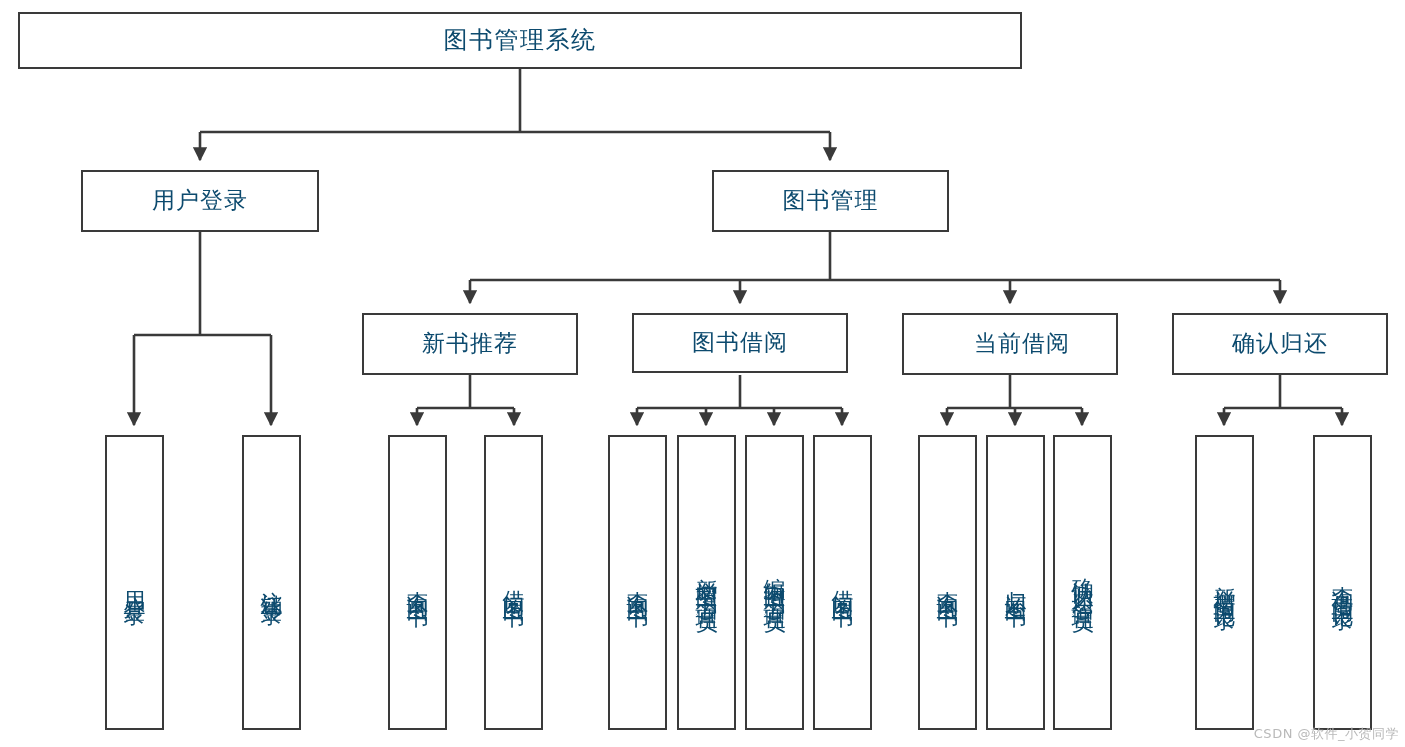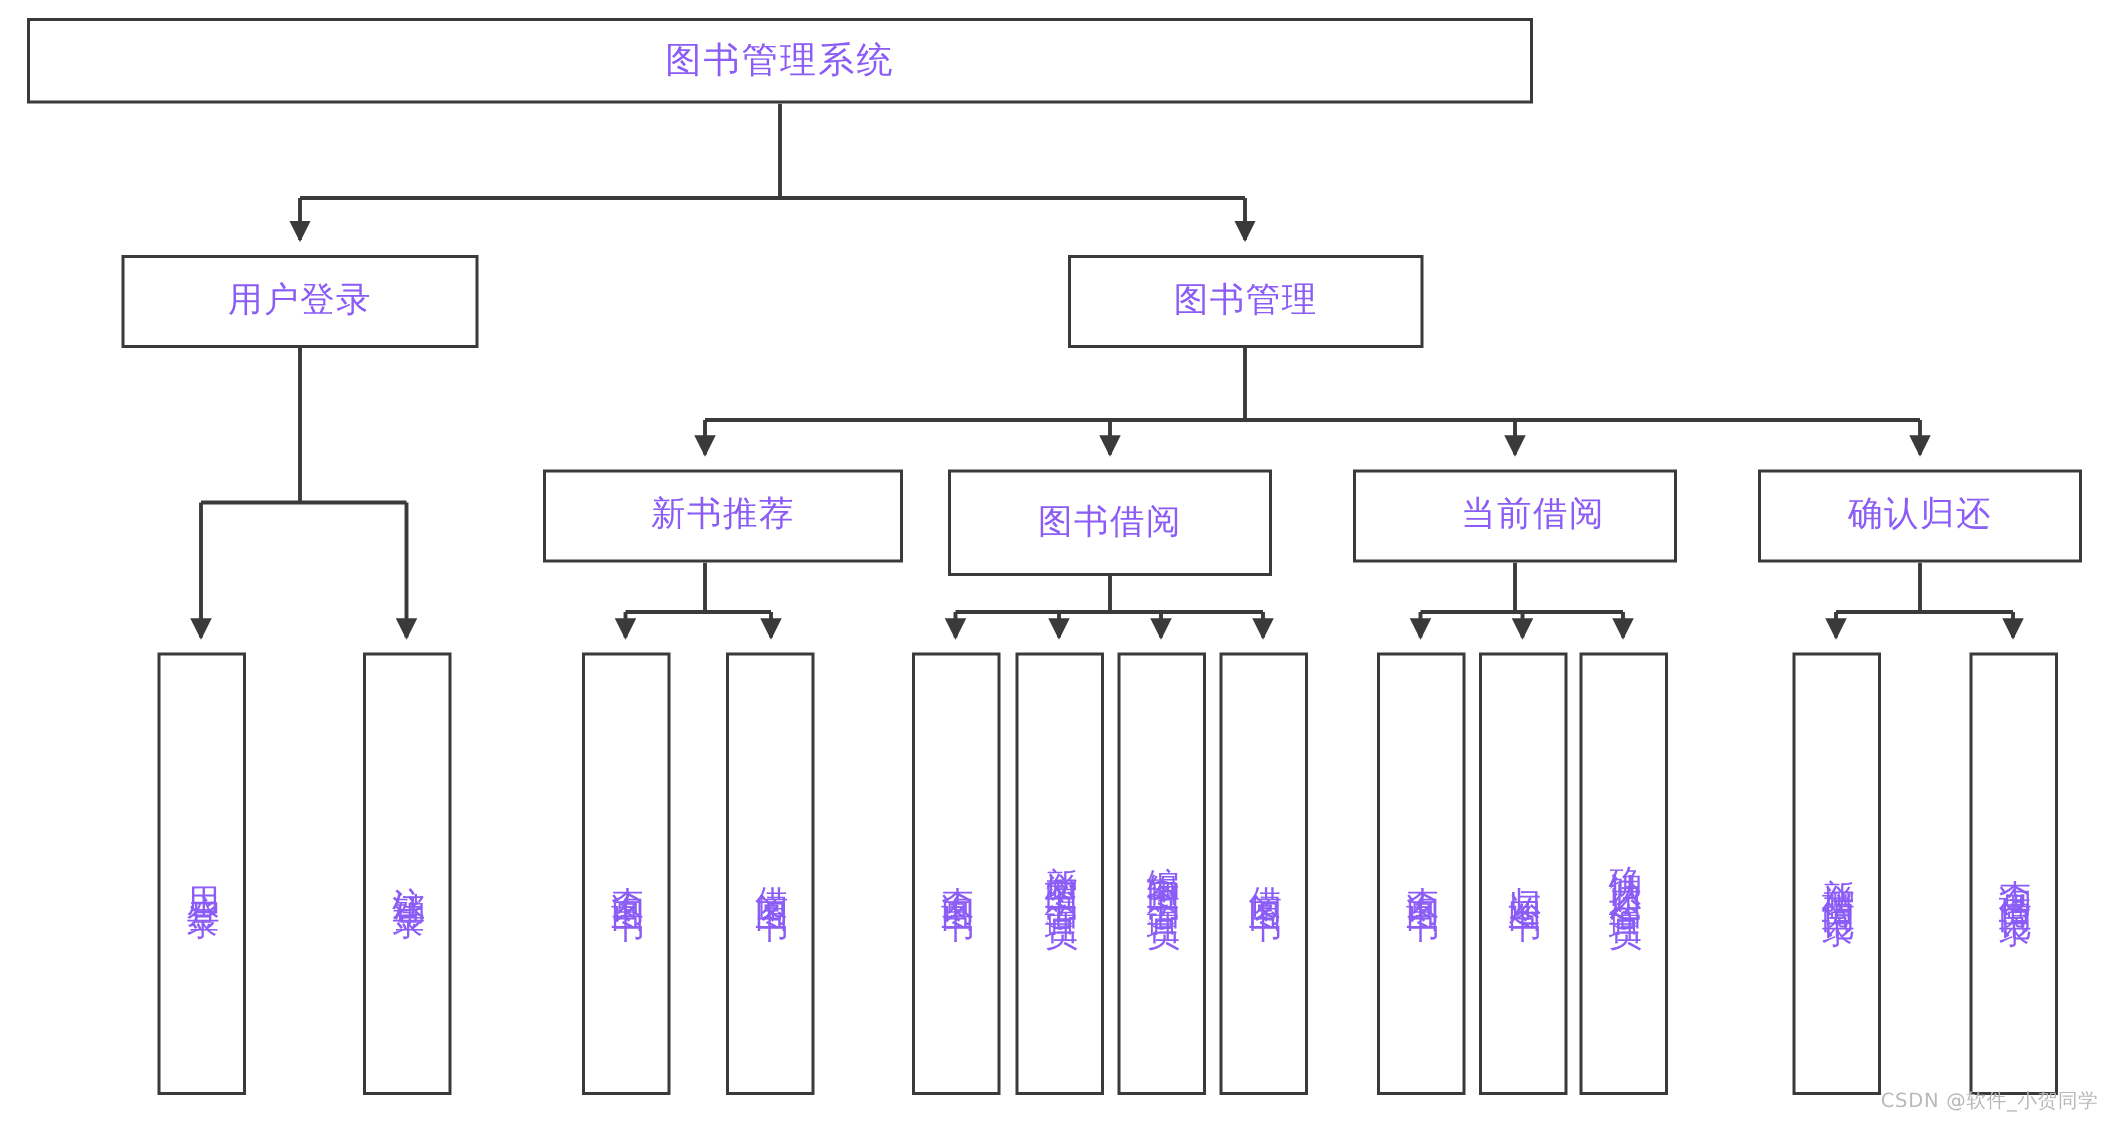--- a/index.html
+++ b/index.html
@@ -27,21 +27,21 @@
     pointer-events: none;
   }
   .node {
     position: absolute;
     box-sizing: border-box;
     background: #ffffff;
     border: 2px solid #3a3a3a;
     display: flex;
     align-items: center;
     justify-content: center;
-    color: #8b5cf6;
+    color: #0c4a6e;
   }
   .node .label {
     display: block;
     text-align: center;
     line-height: 1.18;
     white-space: nowrap;
   }
   
   .node.horiz .label {
     font-size: 23px;
@@ -135,24 +135,24 @@
     <span class="label">图书管理系统</span>
   </div>
 
   <div class="node horiz" style="left: 81px; top: 170px; width: 238px; height: 62px;">
     <span class="label">用户登录</span>
   </div>
   <div class="node horiz" style="left: 712px; top: 170px; width: 237px; height: 62px;">
     <span class="label">图书管理</span>
   </div>
 
-  <div class="node horiz" style="left: 362px; top: 313px; width: 240px; height: 62px;">
+  <div class="node horiz" style="left: 362px; top: 313px; width: 216px; height: 62px;">
     <span class="label">新书推荐</span>
   </div>
-  <div class="node horiz" style="left: 632px; top: 313px; width: 216px; height: 71px;">
+  <div class="node horiz" style="left: 632px; top: 313px; width: 216px; height: 60px;">
     <span class="label">图书借阅</span>
   </div>
   <div class="node horiz" style="left: 902px; top: 313px; width: 216px; height: 62px; padding-left: 24px;">
     <span class="label">当前借阅</span>
   </div>
   <div class="node horiz" style="left: 1172px; top: 313px; width: 216px; height: 62px;">
     <span class="label">确认归还</span>
   </div>
 
   <div class="node vert" style="left: 105px; top: 435px; width: 59px; height: 295px;">

